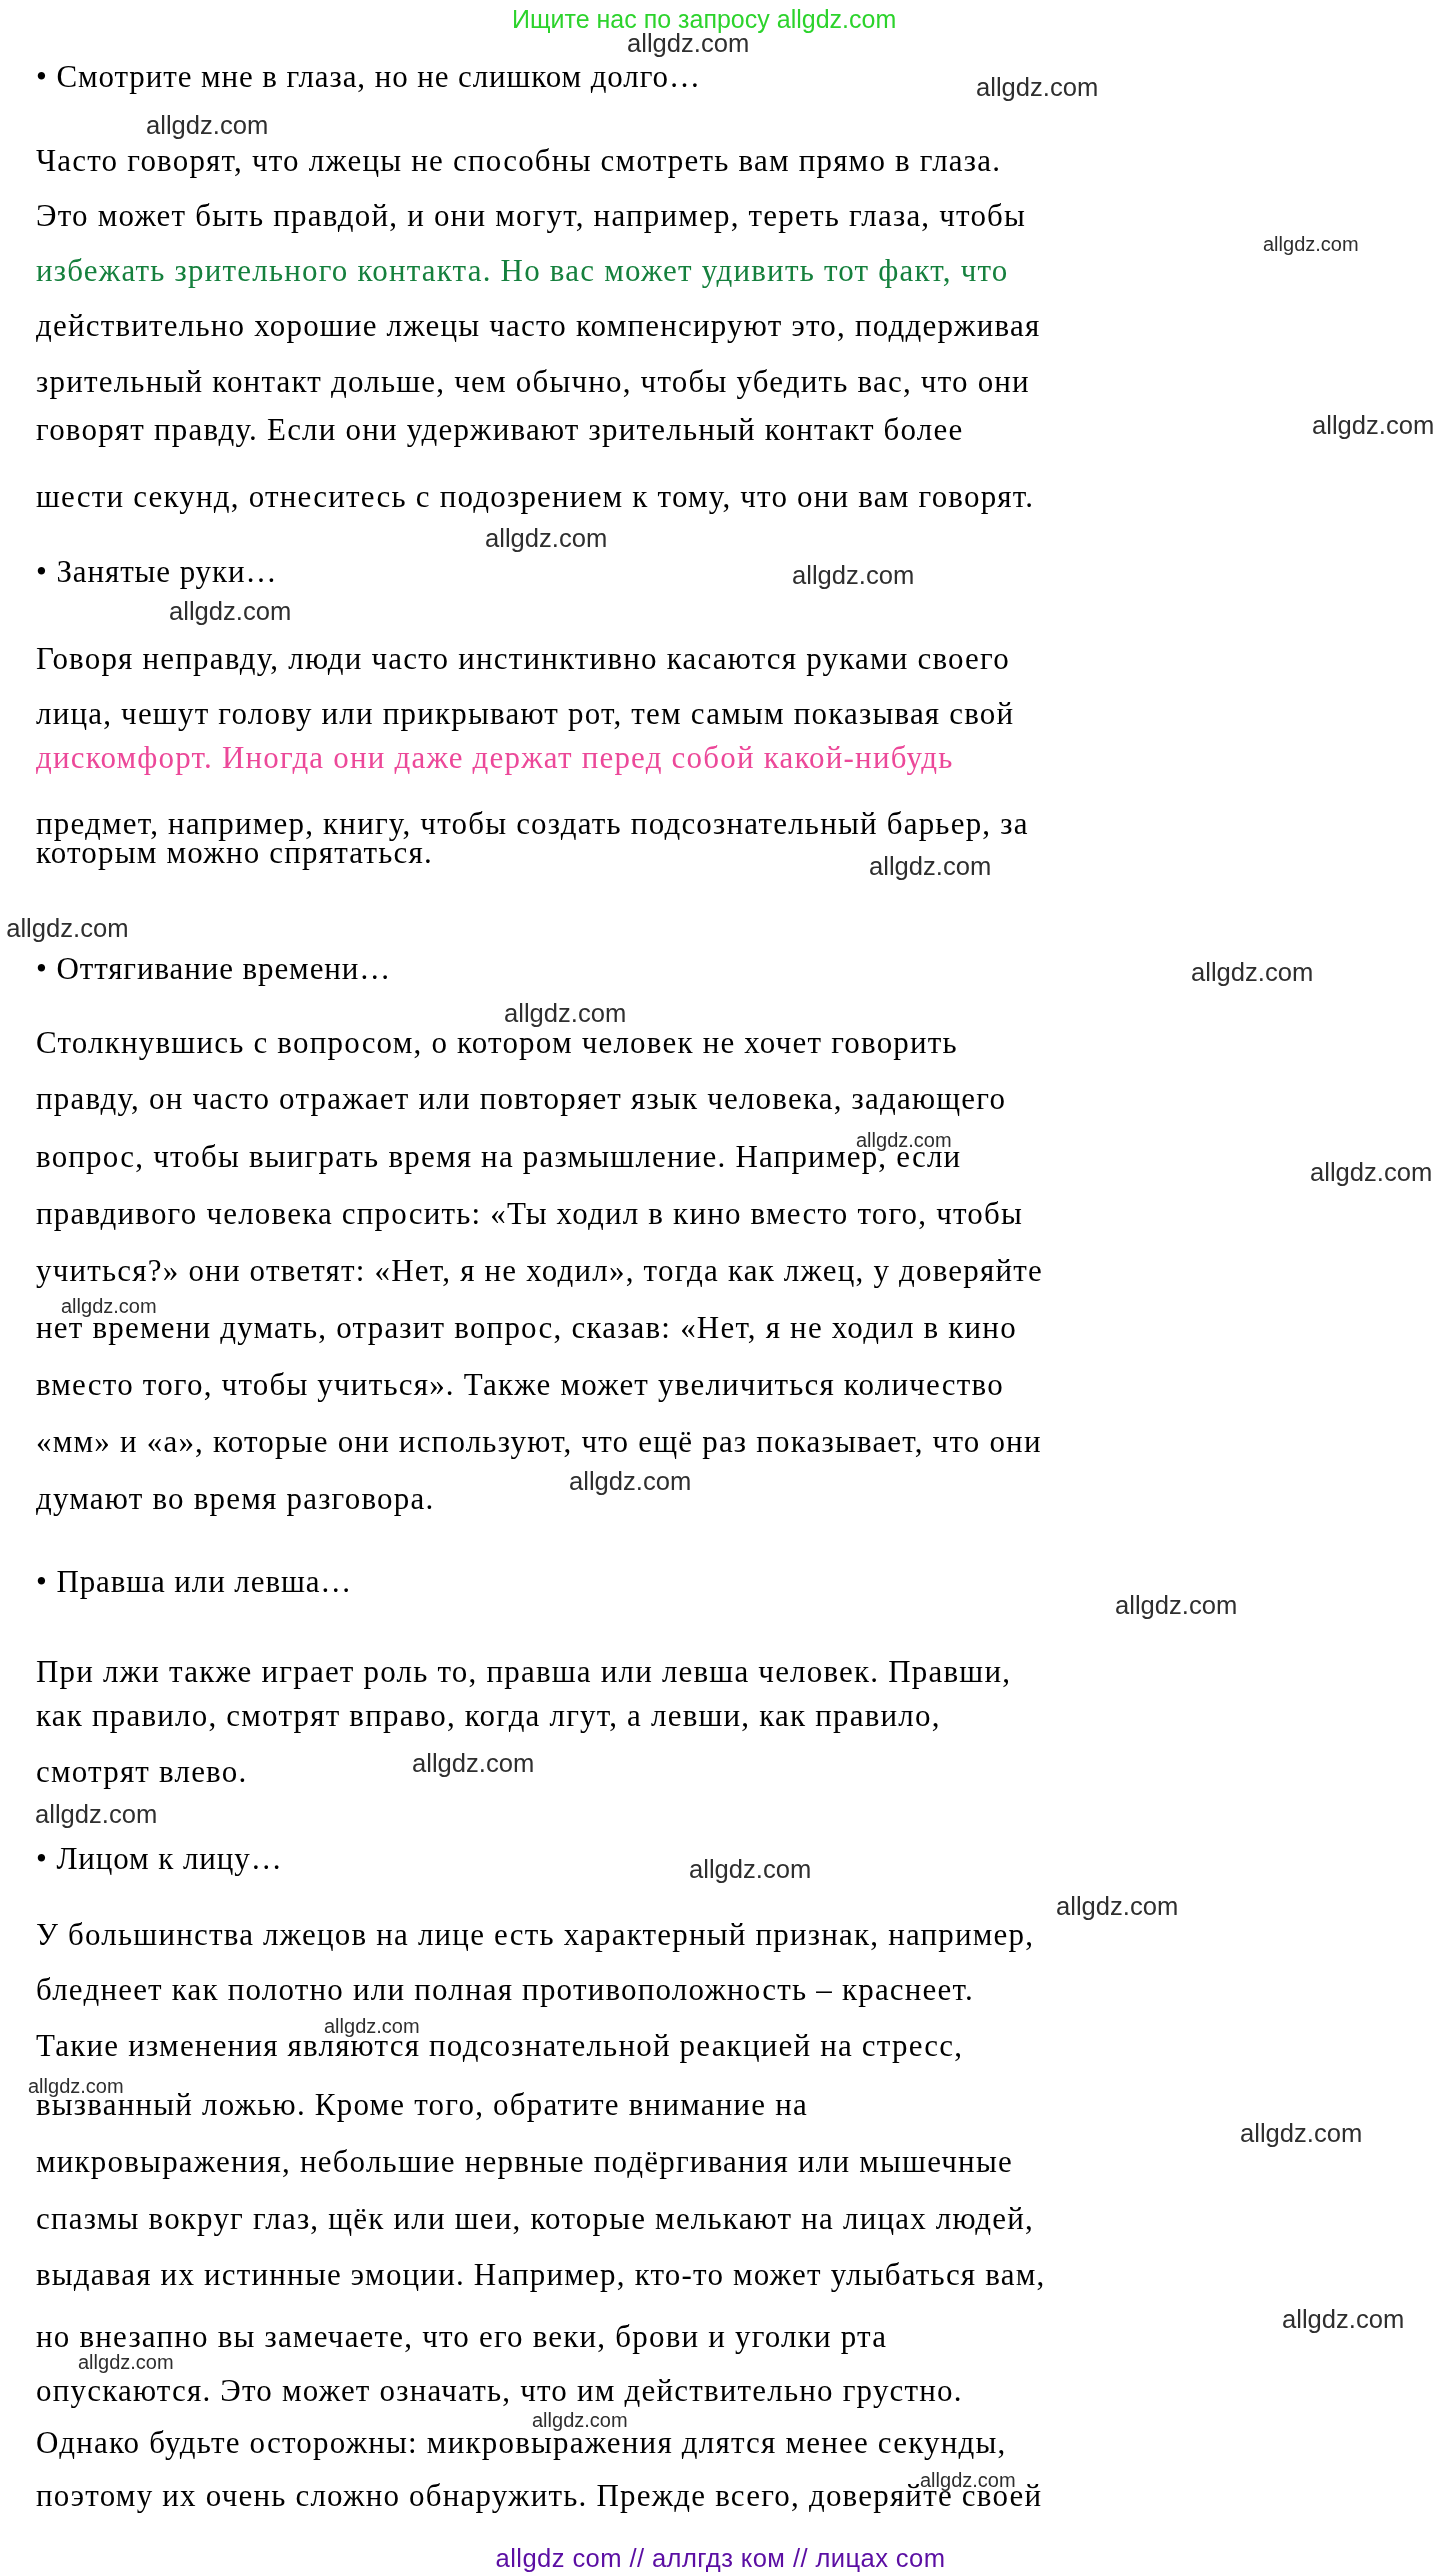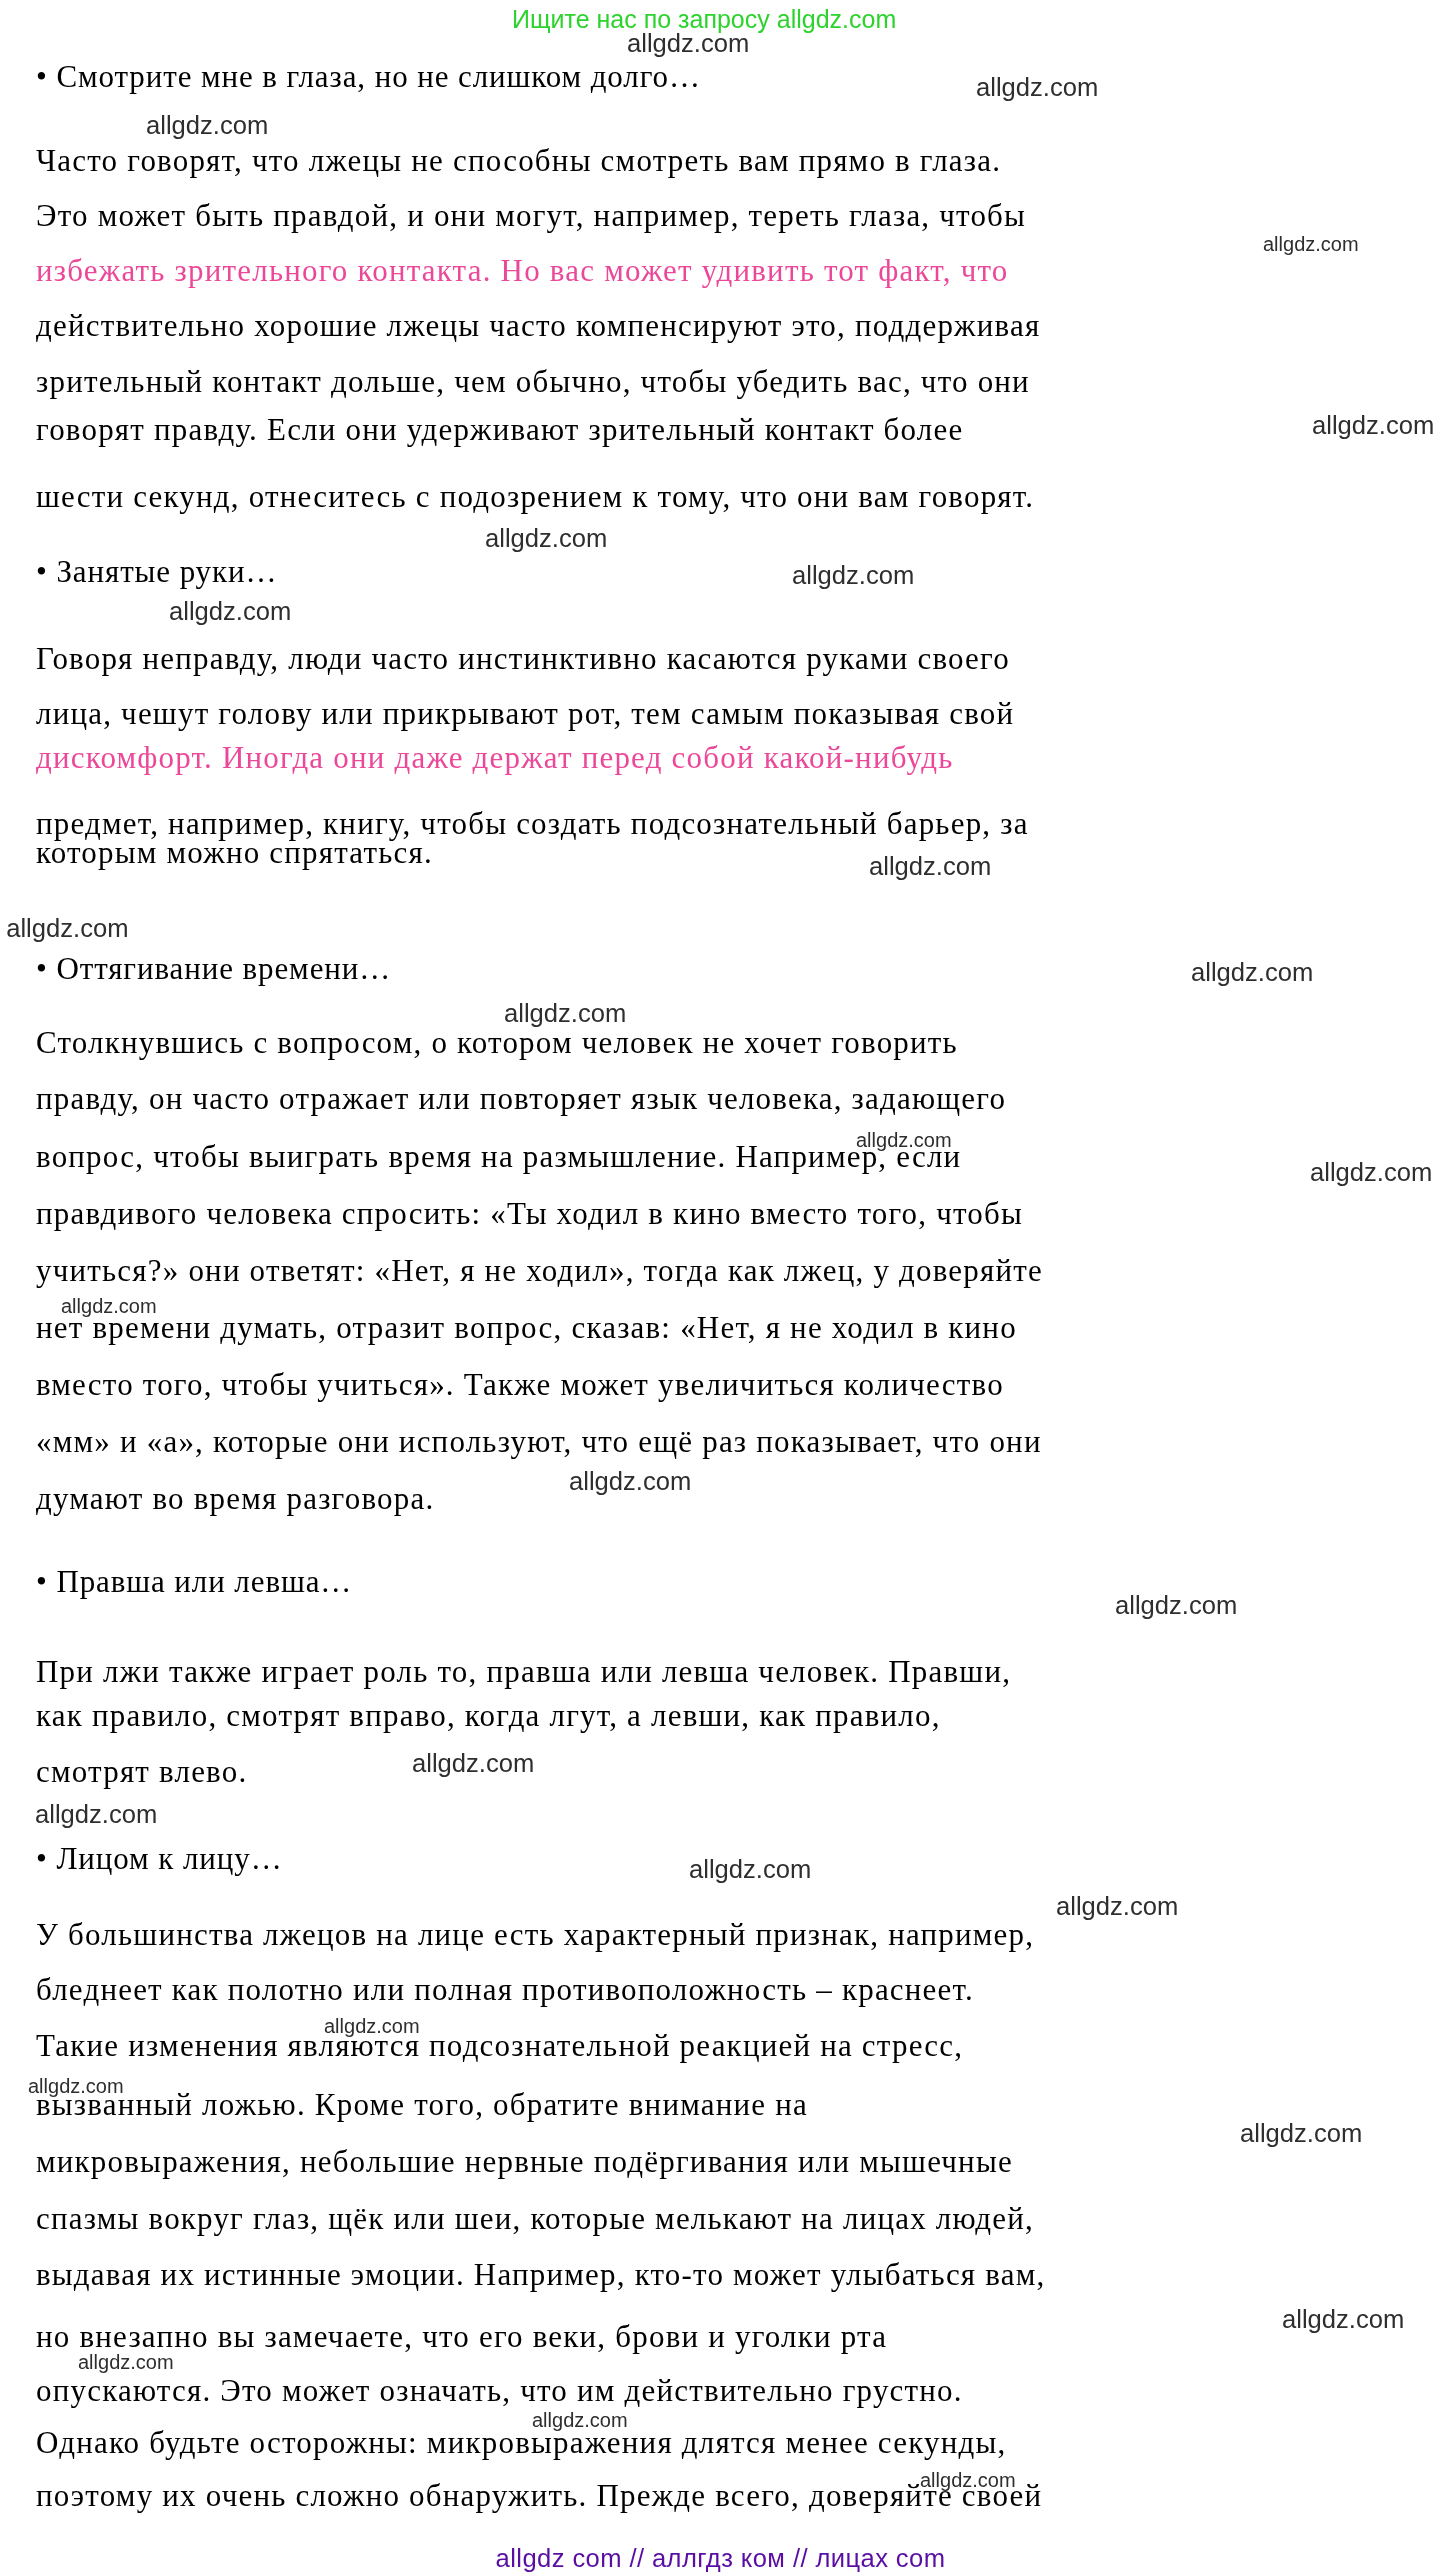--- a/index.html
+++ b/index.html
@@ -85,21 +85,21 @@
       <span class="wm lg" style="left: 1282px; top: 2307px; color: rgb(46, 46, 46);">allgdz.com</span>
       <span class="wm sm" style="left: 78px; top: 2352px; color: rgb(46, 46, 46);">allgdz.com</span>
       <span class="wm sm" style="left: 532px; top: 2410px; color: rgb(46, 46, 46);">allgdz.com</span>
       <span class="wm sm" style="left: 920px; top: 2470px; color: rgb(46, 46, 46);">allgdz.com</span>
     </div>
 
   <div id="doc-layer">
       <div class="line bullet" style="top: 61px; color: rgb(0, 0, 0);">• Смотрите мне в глаза, но не слишком долго…</div>
       <div class="line" style="top: 145px; color: rgb(0, 0, 0);">Часто говорят, что лжецы не способны смотреть вам прямо в глаза.</div>
       <div class="line" style="top: 200px; color: rgb(0, 0, 0);">Это может быть правдой, и они могут, например, тереть глаза, чтобы</div>
-      <div class="line" style="top: 255px; color: #ec4899;">избежать зрительного контакта. Но вас может удивить тот факт, что</div>
+      <div class="line" style="top: 255px; color: #15803d;">избежать зрительного контакта. Но вас может удивить тот факт, что</div>
       <div class="line" style="top: 310px; color: rgb(0, 0, 0);">действительно хорошие лжецы часто компенсируют это, поддерживая</div>
       <div class="line" style="top: 366px; color: rgb(0, 0, 0);">зрительный контакт дольше, чем обычно, чтобы убедить вас, что они</div>
       <div class="line" style="top: 414px; color: rgb(0, 0, 0);">говорят правду. Если они удерживают зрительный контакт более</div>
       <div class="line" style="top: 481px; color: rgb(0, 0, 0);">шести секунд, отнеситесь с подозрением к тому, что они вам говорят.</div>
       <div class="line bullet" style="top: 556px; color: rgb(0, 0, 0);">• Занятые руки…</div>
       <div class="line" style="top: 643px; color: rgb(0, 0, 0);">Говоря неправду, люди часто инстинктивно касаются руками своего</div>
       <div class="line" style="top: 698px; color: rgb(0, 0, 0);">лица, чешут голову или прикрывают рот, тем самым показывая свой</div>
       <div class="line" style="top: 742px; color: #ec4899; text-align: right;">дискомфорт. Иногда они даже держат перед собой какой-нибудь</div>
       <div class="line" style="top: 808px; color: rgb(0, 0, 0);">предмет, например, книгу, чтобы создать подсознательный барьер, за</div>
       <div class="line" style="top: 837px; color: rgb(0, 0, 0);">которым можно спрятаться.</div>

